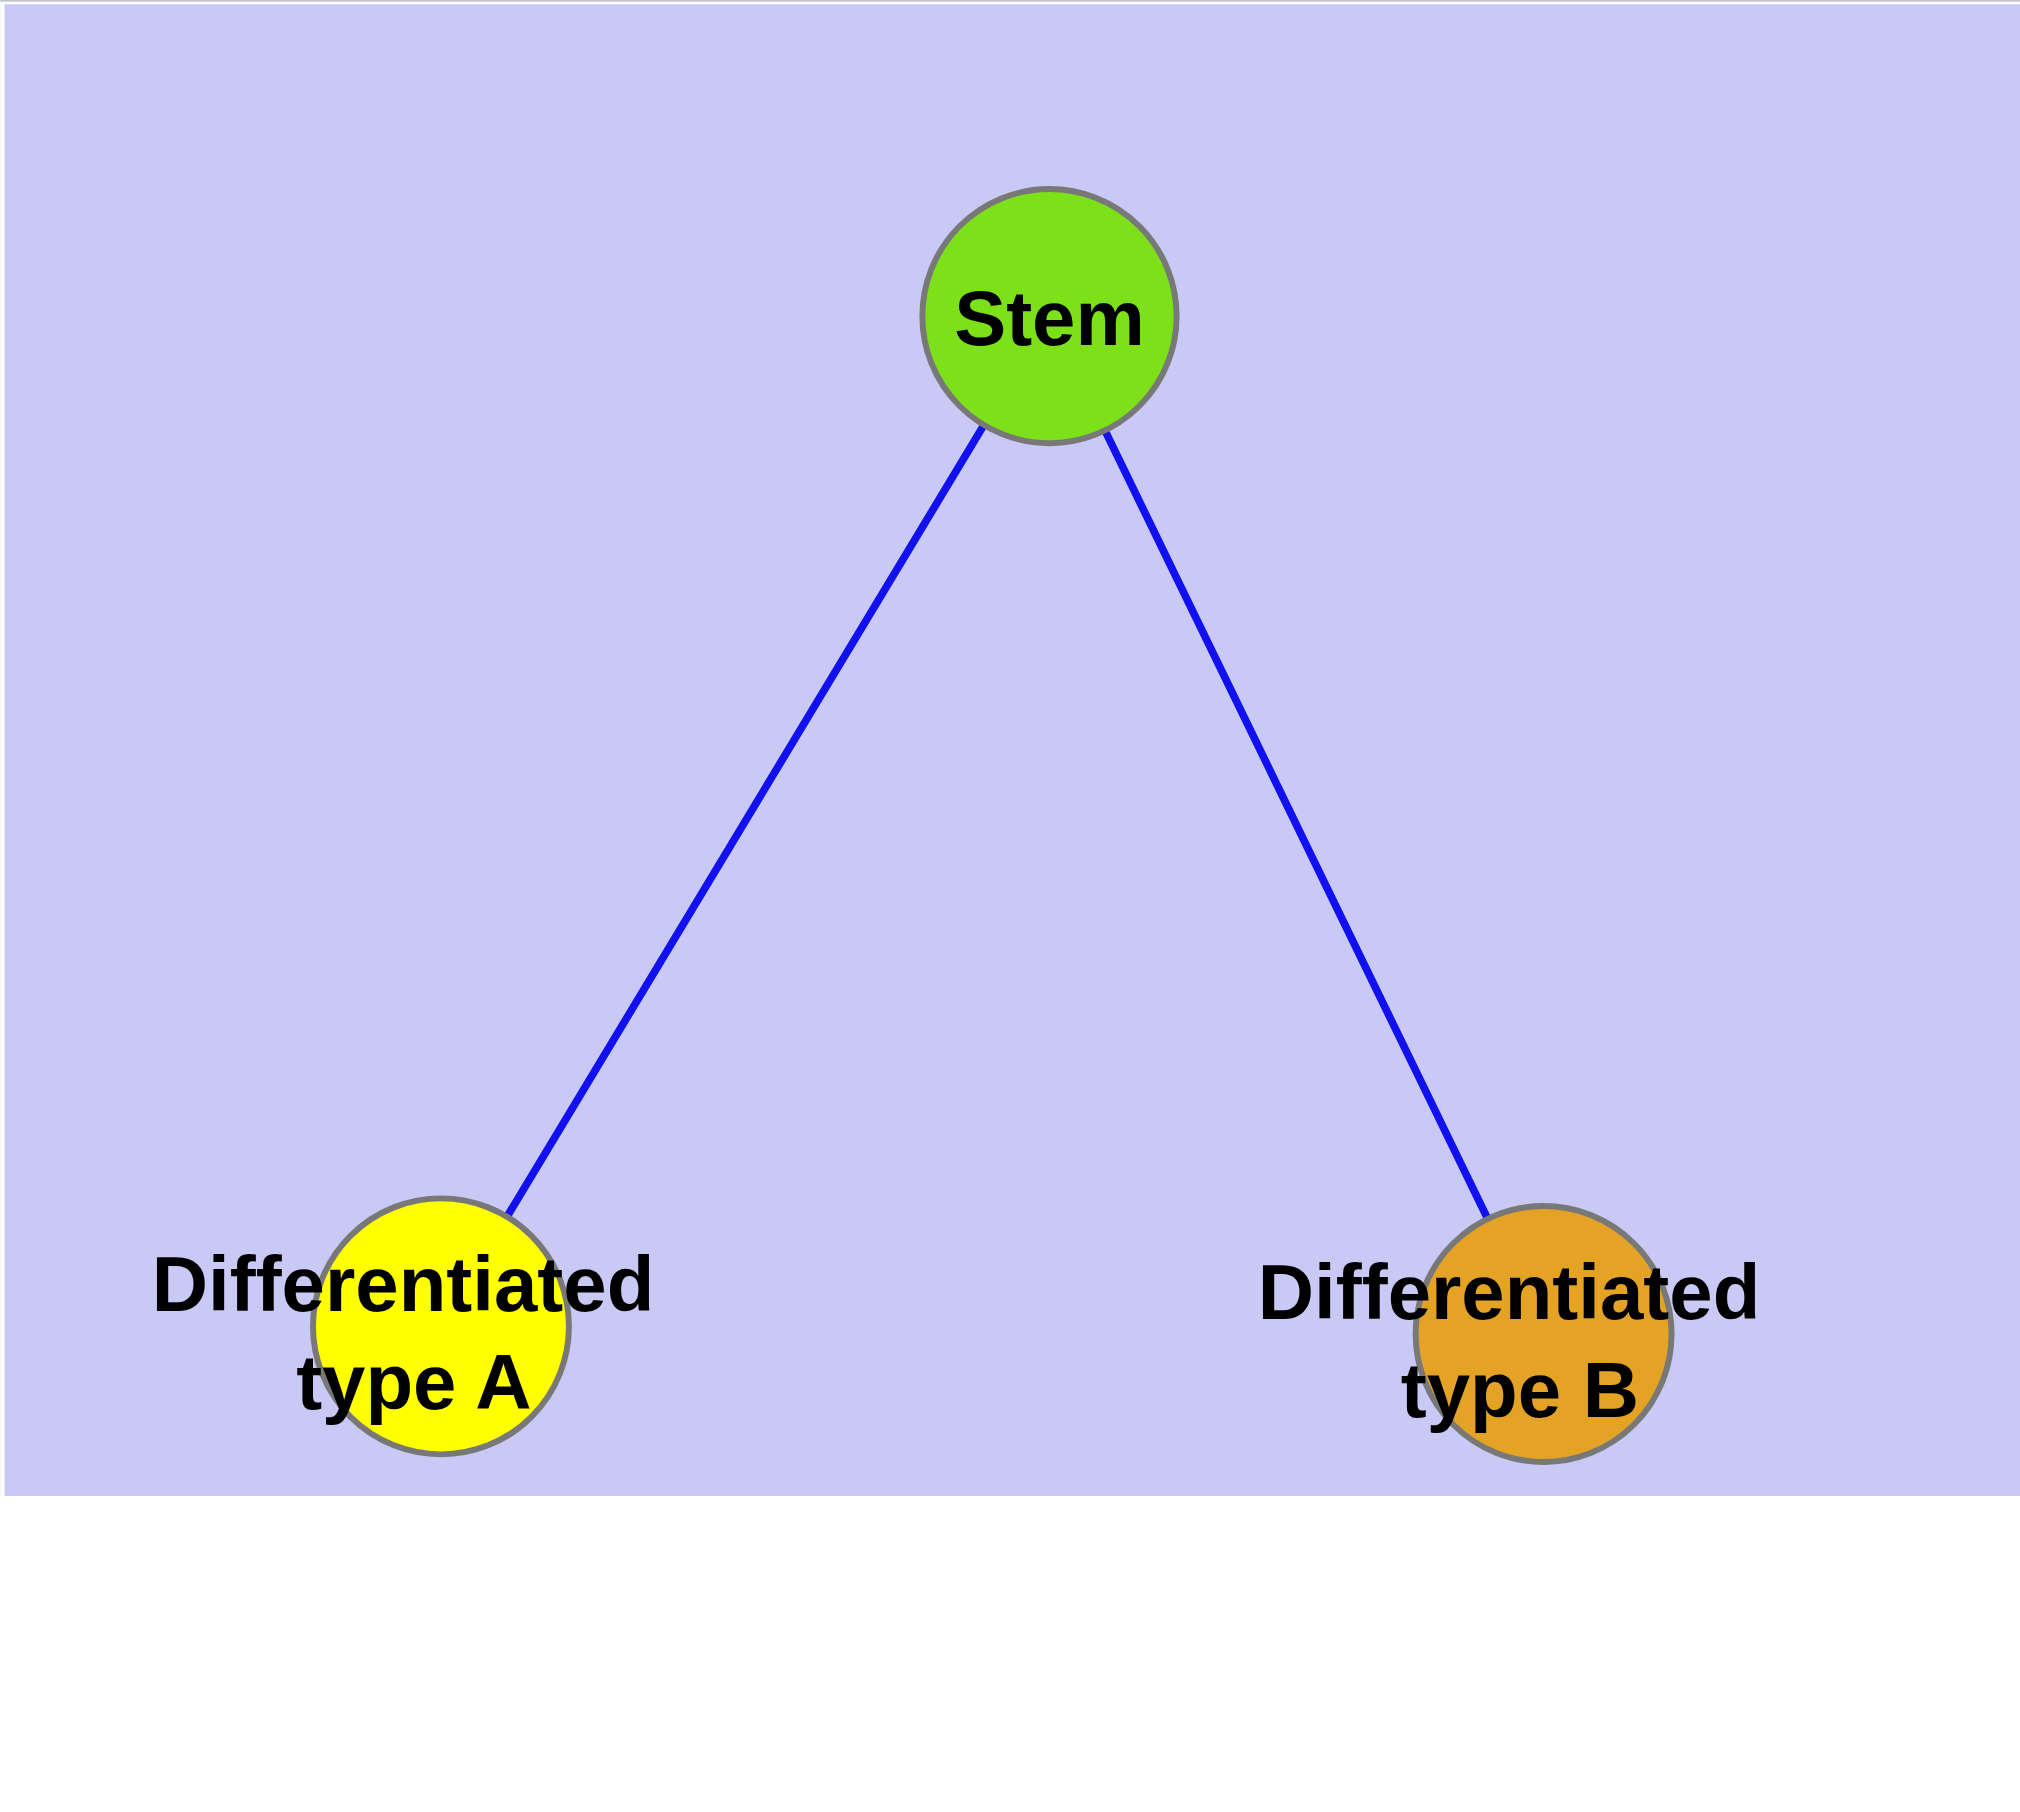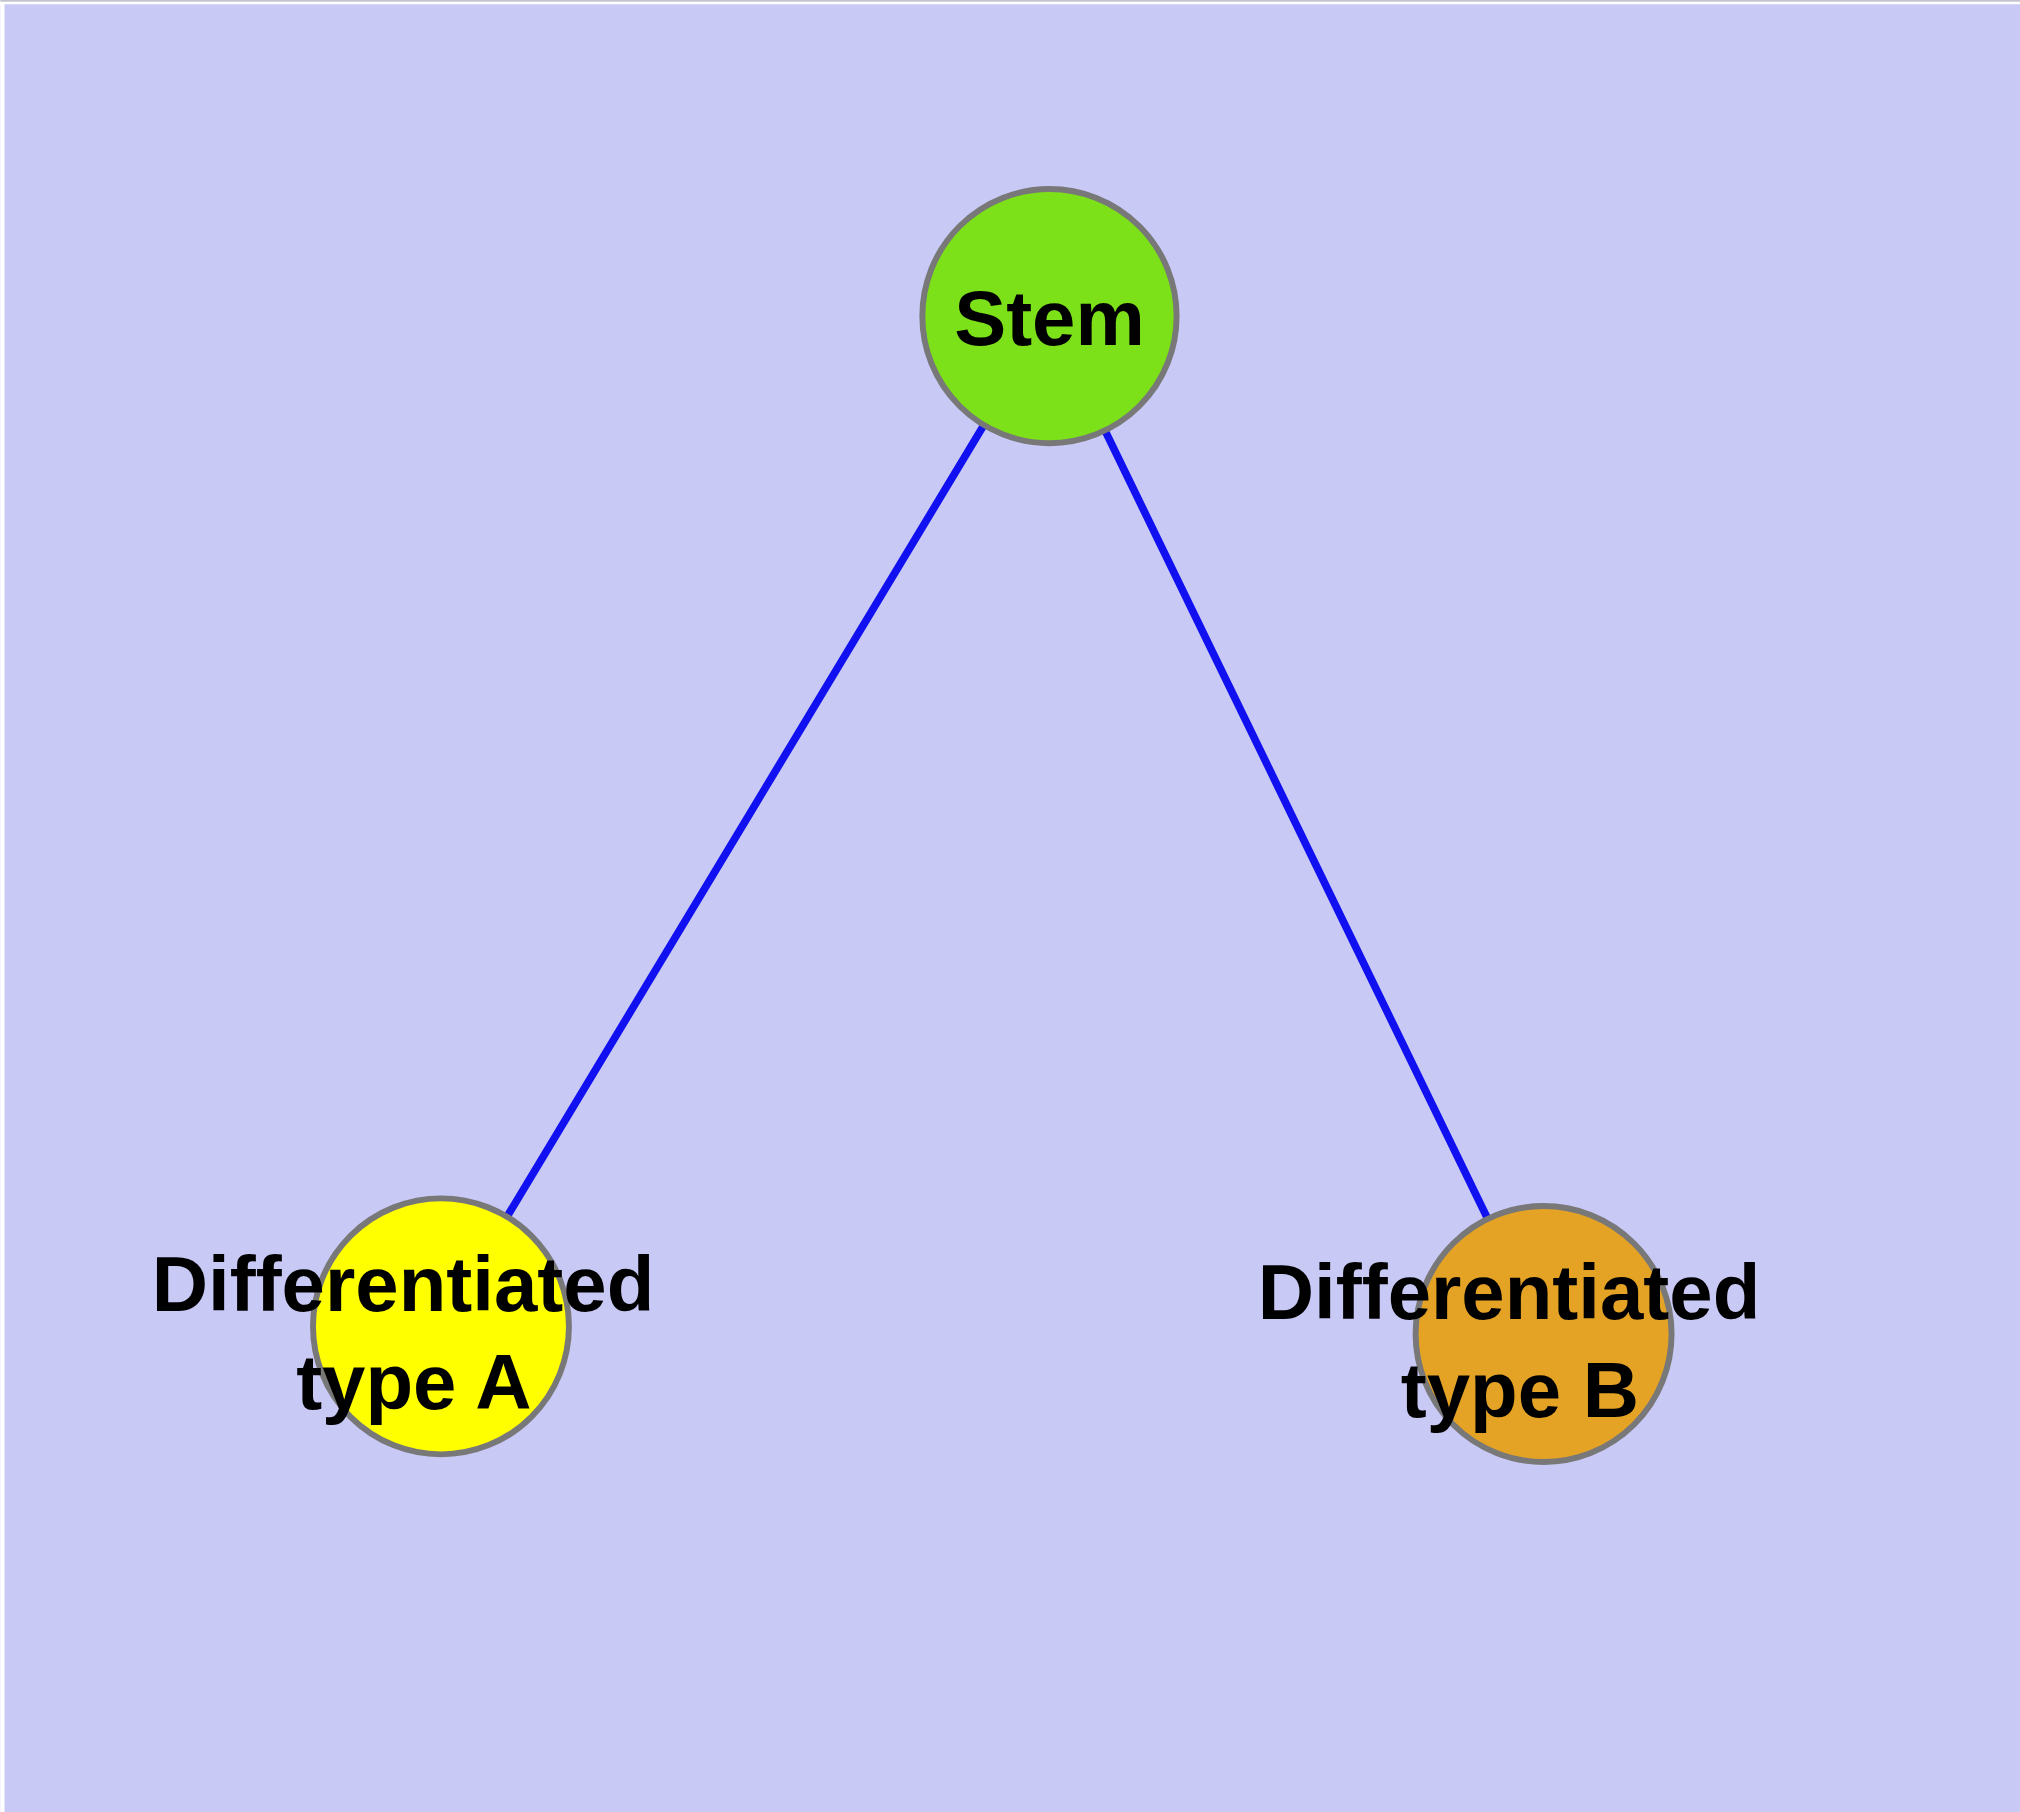--- a/index.html
+++ b/index.html
@@ -4,21 +4,21 @@
 <style>
   html, body {
     margin: 0;
     padding: 0;
     background: #ffffff;
     overflow: hidden;
   }
   .stage {
     position: relative;
     width: 2021px;
-    height: 1812px;
+    height: 1496px;
     background: #ffffff;
   }
   svg.diagram {
     display: block;
     width: 2021px;
     height: 1812px;
   }
   .node-label {
     font-family: "Liberation Sans", sans-serif;
     font-weight: bold;

